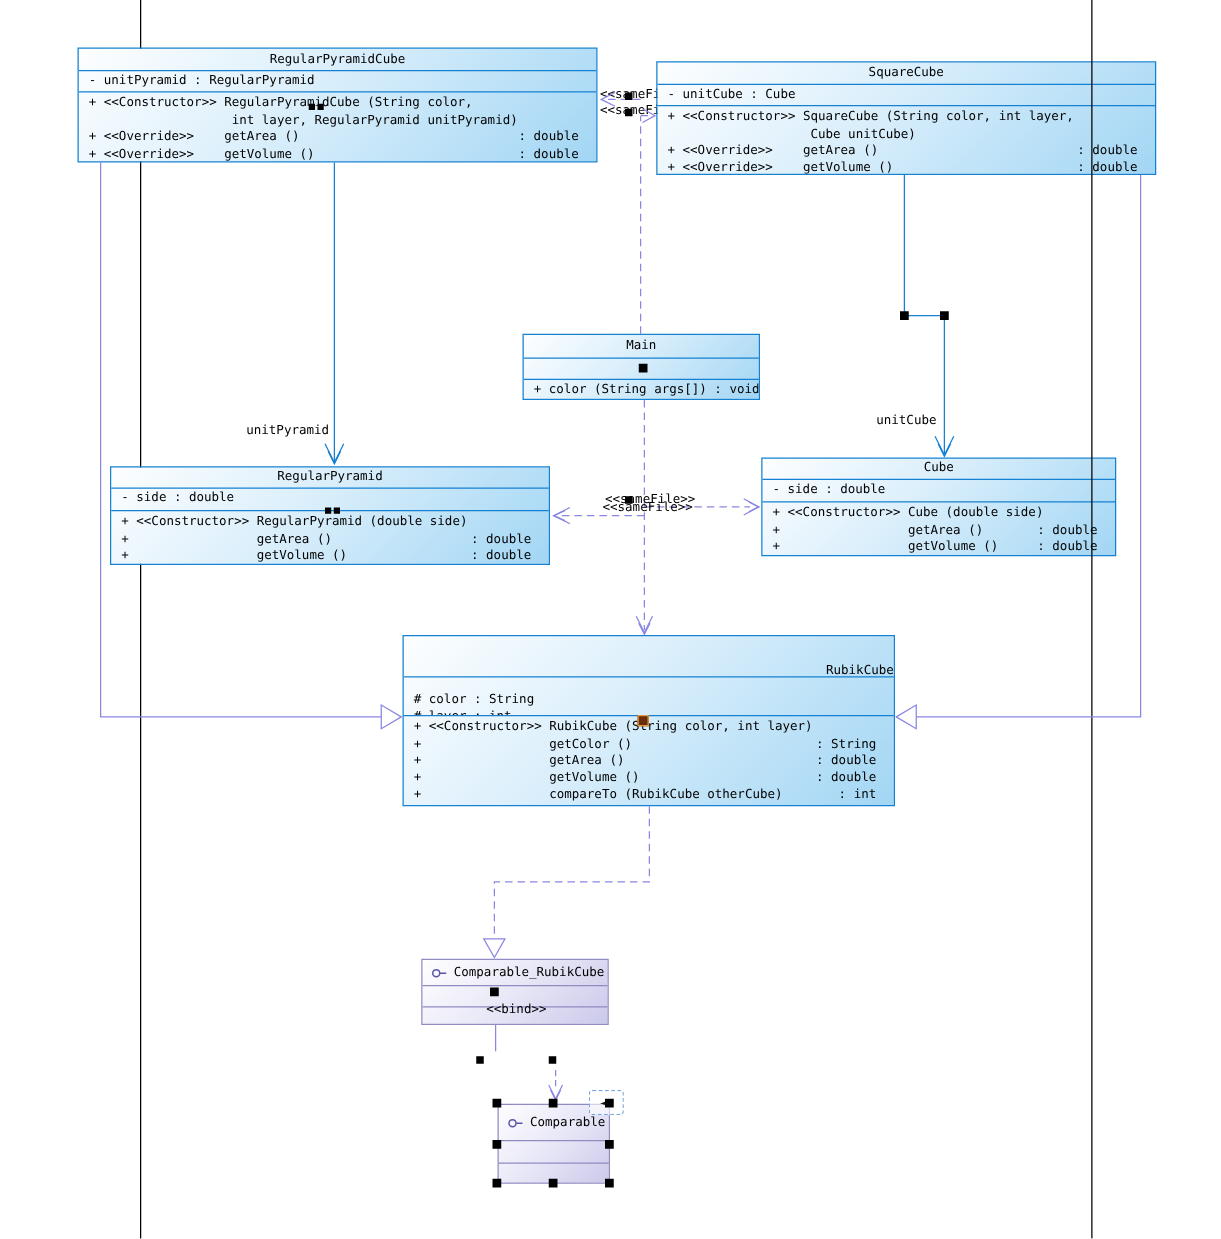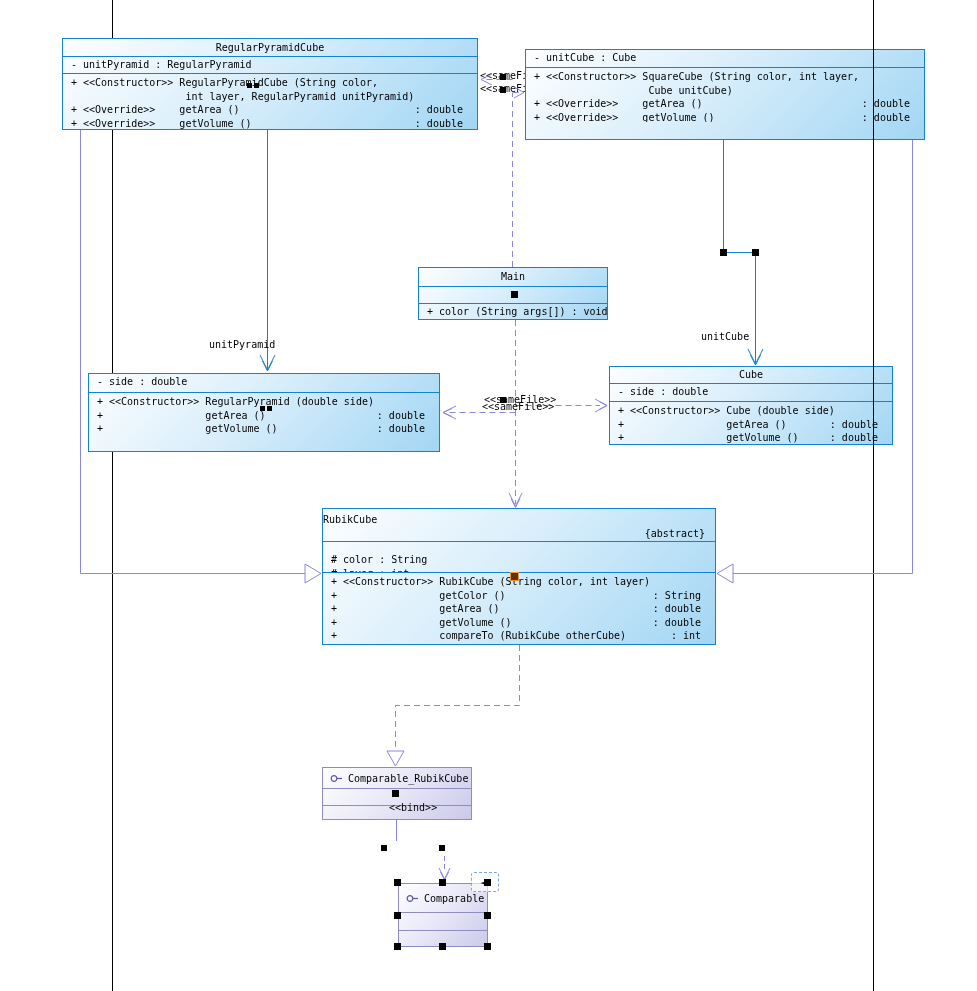--- a/index.html
+++ b/index.html
@@ -6,21 +6,21 @@
   #canvas{position:relative;width:977px;height:991px;background:#ffffff;overflow:hidden;
           font-family:"DejaVu Sans Mono",monospace;font-size:10px;color:#000;}
   svg.layer{position:absolute;left:0;top:0;}
   #bg-layer{z-index:0;}
   #fg-layer{z-index:3;pointer-events:none;}
   .box{position:absolute;z-index:2;border:1px solid #1581d2;box-sizing:border-box;
        background:linear-gradient(135deg,#fdfeff 0%,#d9eefb 45%,#a2d6f4 100%);}
   .box .sec{box-sizing:border-box;overflow:hidden;}
   .box .sec + .sec{border-top:1px solid #1581d2;}
   .title{text-align:center;line-height:17px;}
-  .t2line{text-align:left;line-height:15px;padding-top:3px;}
+  .t2line{text-align:right;line-height:15px;padding-top:20px;}
   .t2tag{text-align:right;line-height:13px;padding-right:10px;}
   .arow{padding-left:8px;line-height:16px;white-space:pre;}
   .methods{padding-top:2px;}
   .mrow{display:flex;justify-content:space-between;padding:0 14px 0 8px;
         line-height:13.5px;white-space:pre;}
   .iface{border-color:#8f8cc2;background:linear-gradient(135deg,#fefeff 0%,#e8e7f7 50%,#cbc9ea 100%);}
   .iface .sec + .sec{border-top:1px solid #8f8cc2;}
   .iface-title{display:flex;align-items:center;gap:5px;padding-left:7px;}
   .lbl{position:absolute;z-index:4;white-space:pre;line-height:11px;}
   .lbl.under{z-index:1;}
@@ -52,40 +52,42 @@
     </div>
     <div class="sec methods" style="height:56px">
       <div class="mrow"><span>+ &lt;&lt;Constructor&gt;&gt; RegularPyramidCube (String color,</span><span></span></div>
       <div class="mrow"><span>                   int layer, RegularPyramid unitPyramid)</span><span></span></div>
       <div class="mrow"><span>+ &lt;&lt;Override&gt;&gt;    getArea ()</span><span>: double</span></div>
       <div class="mrow"><span>+ &lt;&lt;Override&gt;&gt;    getVolume ()</span><span>: double</span></div>
     </div>
   </div>
 
   <div class="box" style="left:525px;top:49px;width:400px;height:91px">
+    <div class="sec title" style="height:17px">SquareCube</div>
     <div class="sec" style="height:17px">
       <div class="arow">- unitCube : Cube</div>
     </div>
     <div class="sec methods" style="height:55px">
       <div class="mrow"><span>+ &lt;&lt;Constructor&gt;&gt; SquareCube (String color, int layer,</span><span></span></div>
       <div class="mrow"><span>                   Cube unitCube)</span><span></span></div>
       <div class="mrow"><span>+ &lt;&lt;Override&gt;&gt;    getArea ()</span><span>: double</span></div>
       <div class="mrow"><span>+ &lt;&lt;Override&gt;&gt;    getVolume ()</span><span>: double</span></div>
     </div>
   </div>
 
   <div class="box" style="left:418px;top:267px;width:190px;height:53px">
     <div class="sec title" style="height:18px">Main</div>
     <div class="sec" style="height:17px"></div>
     <div class="sec" style="height:16px">
       <div class="mrow" style="line-height:15px"><span>+ color (String args[]) : void</span><span></span></div>
     </div>
   </div>
 
   <div class="box" style="left:88px;top:373px;width:352px;height:79px">
+    <div class="sec title" style="height:16px;line-height:16px">RegularPyramid</div>
     <div class="sec" style="height:18px">
       <div class="arow">- side : double</div>
     </div>
     <div class="sec methods" style="height:43px">
       <div class="mrow"><span>+ &lt;&lt;Constructor&gt;&gt; RegularPyramid (double side)</span><span></span></div>
       <div class="mrow"><span>+                 getArea ()</span><span>: double</span></div>
       <div class="mrow"><span>+                 getVolume ()</span><span>: double</span></div>
     </div>
   </div>
 
@@ -112,21 +114,21 @@
     </div>
     <div class="sec methods" style="height:72px">
       <div class="mrow"><span>+ &lt;&lt;Constructor&gt;&gt; RubikCube (String color, int layer)</span><span></span></div>
       <div class="mrow"><span>+                 getColor ()</span><span>: String</span></div>
       <div class="mrow"><span>+                 getArea ()</span><span>: double</span></div>
       <div class="mrow"><span>+                 getVolume ()</span><span>: double</span></div>
       <div class="mrow"><span>+                 compareTo (RubikCube otherCube)</span><span>: int</span></div>
     </div>
   </div>
 
-  <div class="box iface" style="left:322px;top:767px;width:150px;height:53px">
+  <div class="box iface" style="left:337px;top:767px;width:150px;height:53px">
     <div class="sec iface-title" style="height:20px">
       <svg class="lolli" width="13" height="9">
         <circle cx="4" cy="4.5" r="2.8" fill="none" stroke="#5a55a8" stroke-width="1.2"></circle>
         <line x1="7" y1="4.5" x2="12" y2="4.5" stroke="#5a55a8" stroke-width="1.2"></line>
       </svg>
       <span>Comparable_RubikCube</span>
     </div>
     <div class="sec" style="height:17px"></div>
     <div class="sec" style="height:14px"></div>
   </div>
@@ -201,21 +203,21 @@
     </g>
 
     <g stroke="#8a87e2" fill="none" stroke-width="1">
       <path d="M396.5,820 V841"></path>
       <path d="M444.5,856 V870" stroke-dasharray="5 3"></path>
       <polyline points="439,868 444.5,879 450,868"></polyline>
       <polyline points="440.5,872 444.5,880 448.5,872"></polyline>
     </g>
   </svg>
 
-  <div class="lbl" style="left:209px;top:339px">unitPyramid</div>
+  <div class="lbl" style="left:197px;top:339px">unitPyramid</div>
   <div class="lbl" style="left:701px;top:331px">unitCube</div>
   <div class="lbl" style="left:484px;top:394px">&lt;&lt;sameFile&gt;&gt;</div>
   <div class="lbl" style="left:482px;top:401px">&lt;&lt;sameFile&gt;&gt;</div>
   <div class="lbl" style="left:389px;top:802px">&lt;&lt;bind&gt;&gt;</div>
 
   <div class="tplbox" style="left:471px;top:872px">◄►</div>
 
   <div class="hd s6" style="left:500px;top:74px"></div>
   <div class="hd s6" style="left:500px;top:87px"></div>
   <div class="hd s5" style="left:247px;top:83px"></div>

